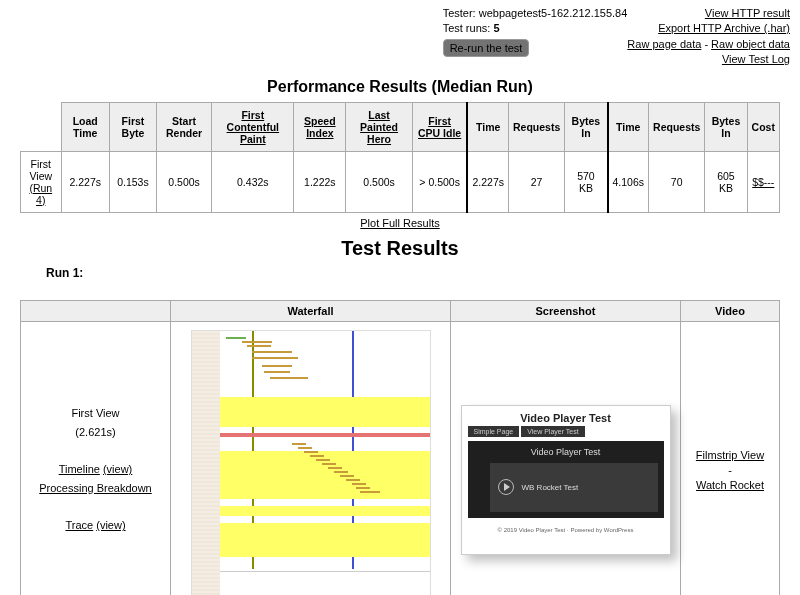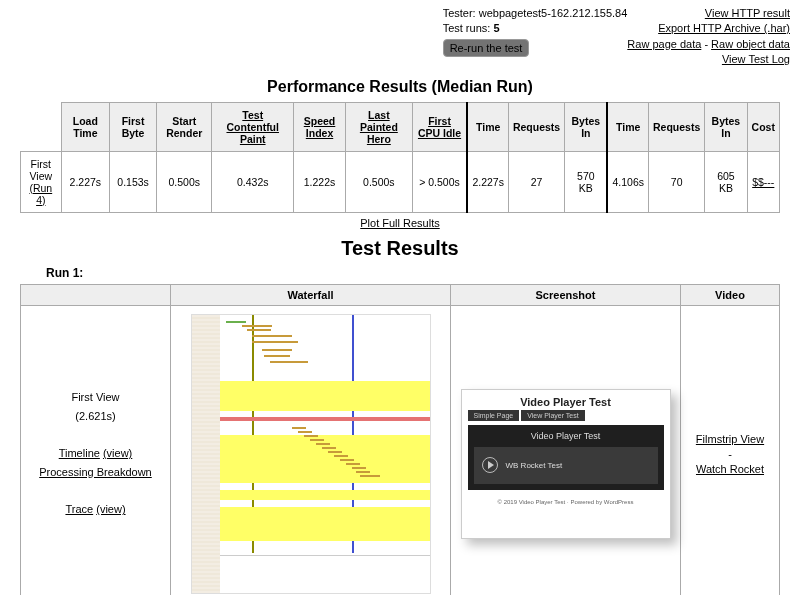--- a/index.html
+++ b/index.html
@@ -42,21 +42,21 @@
     vertical-align: middle;
   }
   table.results th { background: #eee; font-weight: bold; }
   table.results th.linkh { text-decoration: underline; cursor:pointer; }
   table.results .empty { border: none; background: #fff; }
   .row-label a { text-decoration: underline; }
   .thicksep-left { border-left: 2px solid #000 !important; }
 
   .plot-link { text-align:center; margin: 2px 0 4px; }
 
-  .run-label { font-size: 12px; font-weight: bold; margin: 4px 0 4px 8px; padding-left: 28px; }
+  .run-label { font-size: 12px; font-weight: bold; margin: 4px 0 20px 8px; padding-left: 28px; }
 
   table.run {
     border-collapse: collapse;
     margin: 0 auto;
     width: 760px;
     font-size: 11px;
   }
   table.run th, table.run td {
     border: 1px solid #aaa;
     padding: 4px;
@@ -92,21 +92,21 @@
     width: 210px; height: 150px; margin: 20px auto 0;
     background:#fff; border:1px solid #ccc; position:relative;
     box-shadow: 6px 6px 10px rgba(0,0,0,0.25);
     font-family: Arial, sans-serif;
   }
   .shot .titlebar { padding:6px 8px 2px; font-weight:bold; color:#222; font-size:11px;}
   .shot .tabs { display:flex; gap:2px; padding:0 6px; }
   .shot .tab { background:#333; color:#ccc; font-size:7px; padding:2px 6px; }
   .shot .dark { background:#1f1f1f; margin:4px 6px 6px; padding:6px; color:#ddd; }
   .shot .dark .tline { font-size:9px; margin-bottom:6px; }
-  .shot .player { background:#3a3a3a; height:37px; position:relative; display:flex; align-items:center; }
+  .shot .player { background:#3a3a3a; height:49px; position:relative; display:flex; align-items:center;margin-left:16px; }
   .shot .play { width:16px;height:16px;border-radius:50%;border:1px solid #bbb; margin:0 8px; position:relative;}
   .shot .play::after{content:"";position:absolute;left:5px;top:3px;border-left:6px solid #ccc;border-top:4px solid transparent;border-bottom:4px solid transparent;}
   .shot .ptext { font-size:8px; color:#ddd; }
   .shot .foot { font-size:6px; color:#666; padding:3px 6px 0; }
 
   .video-cell a { display:block; margin: 3px 0; }
   .video-cell .dash { color:#000; }
 </style>
 </head>
 <body>
@@ -135,21 +135,21 @@
 
 <h2 class="perf-title">Performance Results (Median Run)</h2>
 
 <table class="results">
   <tbody>
   <tr>
     <th class="empty"></th>
     <th>Load Time</th>
     <th>First Byte</th>
     <th>Start Render</th>
-    <th class="linkh">Test Contentful Paint</th>
+    <th class="linkh">First Contentful Paint</th>
     <th class="linkh">Speed Index</th>
     <th class="linkh">Last Painted Hero</th>
     <th class="linkh">First CPU Idle</th>
     <th class="thicksep-left">Time</th>
     <th>Requests</th>
     <th>Bytes In</th>
     <th class="thicksep-left">Time</th>
     <th>Requests</th>
     <th>Bytes In</th>
     <th>Cost</th>

